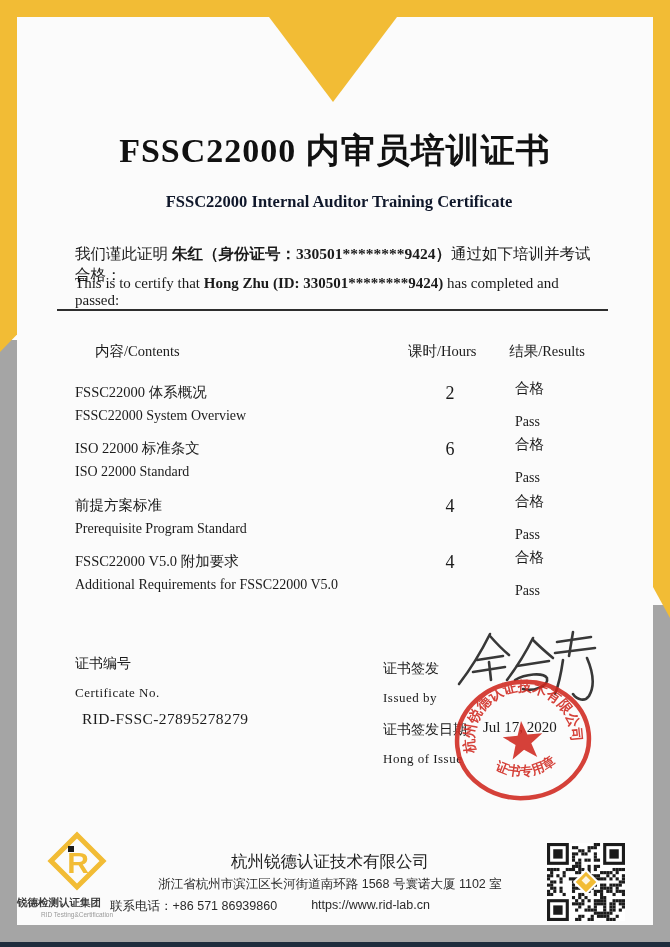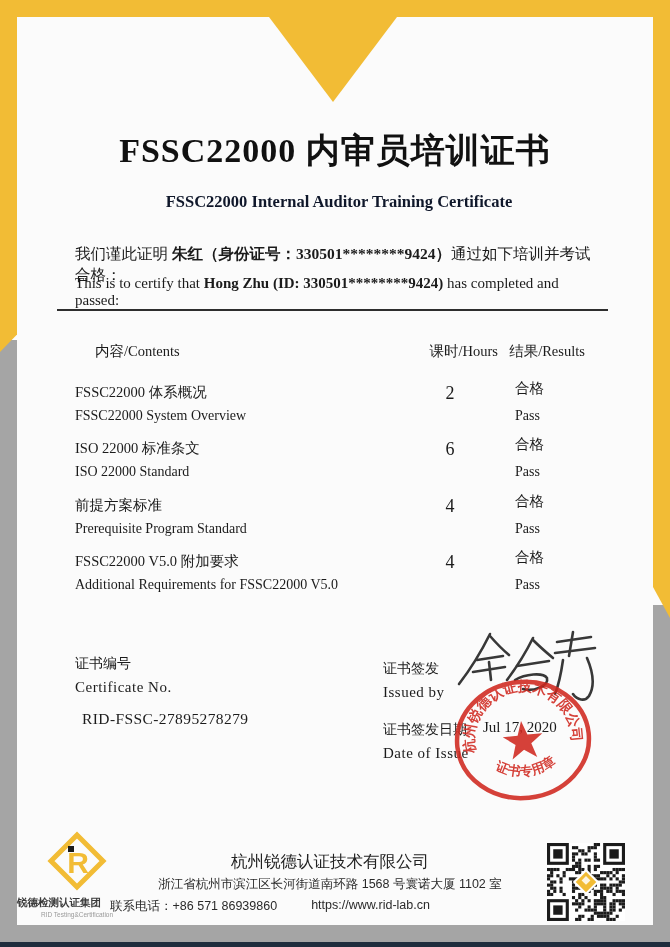--- a/index.html
+++ b/index.html
@@ -23,32 +23,32 @@
   .title-cn{left:0;top:128px;width:670px;text-align:center;font-size:34px;font-weight:bold;letter-spacing:1px;color:#111;}
   .title-en{left:4px;top:192px;width:670px;text-align:center;font-size:16.5px;font-weight:bold;color:#0f172a;}
   
   .stmt-cn{left:75px;top:244px;width:530px;font-size:15.5px;}
   .stmt-en{left:75px;top:275px;width:530px;font-size:15px;}
   .stmt-cn b,.stmt-en b{font-weight:bold;}
   .hrule{left:57px;top:309px;width:551px;height:2px;background:#2e2e2e;}
   
   .thead{left:75px;top:342px;width:520px;height:20px;font-size:14.5px;}
   .thead .c-contents{position:absolute;left:20px;top:0;}
-  .thead .c-hours{position:absolute;left:333px;top:0;width:90px;text-align:right;}
+  .thead .c-hours{position:absolute;left:333px;top:0;width:90px;text-align:left;}
   .thead .c-results{position:absolute;left:427px;top:0;width:90px;text-align:center;}
   .trow{left:75px;width:520px;height:48px;}
   .trow .cn{font-size:14.5px;}
   .trow .en{font-size:14px;margin-top:6px;}
   .trow .hours{position:absolute;left:345px;top:0;width:60px;text-align:center;font-size:18px;}
   .trow .result{position:absolute;left:440px;top:-4px;width:66px;text-align:left;}
   .trow .result .r-cn{font-size:14.5px;}
-  .trow .result .r-en{font-size:14px;margin-top:10px;}
+  .trow .result .r-en{font-size:14px;margin-top:16px;}
   
   .lbl-cn{font-size:14px;}
-  .lbl-en{font-size:15px;margin-top:6px;letter-spacing:.5px;}
+  .lbl-en{font-size:13px;margin-top:12px;letter-spacing:.5px;}
   .blk-certno{left:75px;top:655px;}
   .certno-value{left:82px;top:710px;font-size:15.5px;letter-spacing:.4px;}
   .blk-issuedby{left:383px;top:660px;}
   .blk-dateissue{left:383px;top:721px;}
   .date-value{left:483px;top:719px;font-size:15px;}
   .sig-svg{left:445px;top:622px;}
   .seal-svg{left:448px;top:665px;opacity:.88;}
   
   .logo-svg{left:47px;top:831px;}
   .logo-cn{left:17px;top:896px;width:120px;text-align:left;font-size:10.5px;font-weight:bold;color:#3a3a3a;
@@ -133,21 +133,21 @@
     <div class="lbl-en">Certificate No.</div>
   </div>
   <div class="abs certno-value">RID-FSSC-27895278279</div>
 
   <div class="abs blk-issuedby">
     <div class="lbl-cn">证书签发</div>
     <div class="lbl-en">Issued by</div>
   </div>
   <div class="abs blk-dateissue">
     <div class="lbl-cn">证书签发日期</div>
-    <div class="lbl-en">Date of Issue</div>
+    <div class="lbl-en">Hong of Issue</div>
   </div>
   <div class="abs date-value">Jul 17, 2020</div>
 
   <svg class="abs sig-svg" width="165" height="85" viewBox="0 0 165 85">
     <g fill="none" stroke="#242424" stroke-width="2.6" stroke-linecap="round" opacity="0.9">
       <path d="M45,12 C38,26 28,44 14,62"></path>
       <path d="M45,14 C52,22 58,28 64,33"></path>
       <path d="M32,38 L58,34"></path>
       <path d="M28,50 L60,45"></path>
       <path d="M44,40 L46,58"></path>

